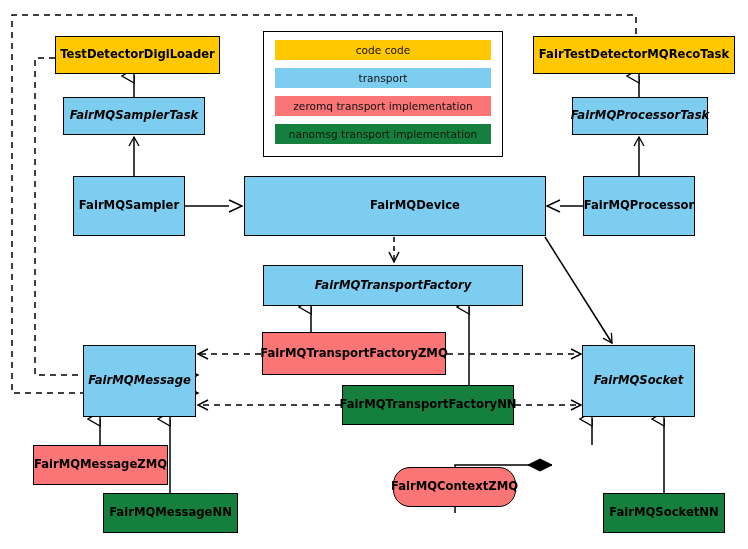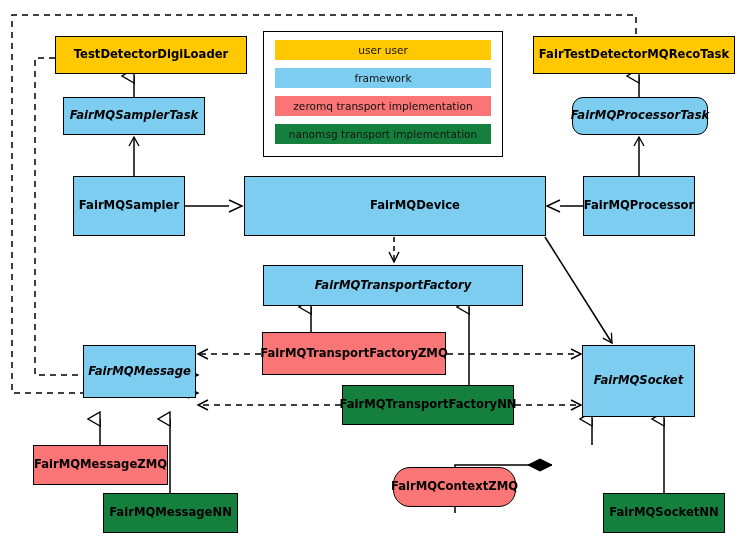--- a/index.html
+++ b/index.html
@@ -85,33 +85,33 @@
       <line x1="170" y1="493" x2="170" y2="419" marker-end="url(#hollowUp)"></line>
 
       <line x1="592" y1="445" x2="592" y2="419" marker-end="url(#hollowUp)"></line>
 
       <line x1="664" y1="493" x2="664" y2="419" marker-end="url(#hollowUp)"></line>
 
       <path d="M455,513 L455,465 L552,465" marker-end="url(#diamond)"></path>
     </g>
   </svg>
 
-  <div class="node user" style="left:55px;top:36px;width:192px;height:38px;">
+  <div class="node user" style="left:55px;top:36px;width:165px;height:38px;">
     <span>TestDetectorDigiLoader</span>
   </div>
 
   <div class="node user" style="left:533px;top:36px;width:202px;height:38px;">
     <span>FairTestDetectorMQRecoTask</span>
   </div>
 
   <div class="node fw abstract" style="left:63px;top:97px;width:142px;height:38px;">
     <span>FairMQSamplerTask</span>
   </div>
 
-  <div class="node fw abstract" style="left:572px;top:97px;width:136px;height:38px;border-radius:11px;">
+  <div class="node fw abstract" style="left:572px;top:97px;width:136px;height:38px;">
     <span>FairMQProcessorTask</span>
   </div>
 
   <div class="node fw" style="left:73px;top:176px;width:112px;height:60px;">
     <span>FairMQSampler</span>
   </div>
 
   <div class="node fw" style="left:244px;top:176px;width:302px;height:60px;padding-left:40px;">
     <span>FairMQDevice</span>
   </div>
@@ -125,21 +125,21 @@
   </div>
 
   <div class="node zmq" style="left:262px;top:332px;width:184px;height:43px;">
     <span>FairMQTransportFactoryZMQ</span>
   </div>
 
   <div class="node nn" style="left:342px;top:385px;width:172px;height:40px;">
     <span>FairMQTransportFactoryNN</span>
   </div>
 
-  <div class="node fw abstract" style="left:83px;top:345px;width:113px;height:53px;">
+  <div class="node fw abstract" style="left:83px;top:345px;width:113px;height:72px;">
     <span>FairMQMessage</span>
   </div>
 
   <div class="node fw abstract" style="left:582px;top:345px;width:113px;height:72px;">
     <span>FairMQSocket</span>
   </div>
 
   <div class="node zmq" style="left:33px;top:445px;width:135px;height:40px;">
     <span>FairMQMessageZMQ</span>
   </div>
@@ -152,24 +152,24 @@
   <div class="node nn" style="left:603px;top:493px;width:122px;height:40px;">
     <span>FairMQSocketNN</span>
   </div>
 
   <div class="node zmq" style="left:393px;top:467px;width:123px;height:40px;border-radius:17px;">
     <span>FairMQContextZMQ</span>
   </div>
 
   <div id="legend">
     <div class="legend-row user" id="lr0">
-      <span>user user</span>
+      <span>code code</span>
     </div>
     <div class="legend-row fw" id="lr1">
-      <span>framework</span>
+      <span>transport</span>
     </div>
     <div class="legend-row zmq" id="lr2">
       <span>zeromq transport implementation</span>
     </div>
     <div class="legend-row nn" id="lr3">
       <span>nanomsg transport implementation</span>
     </div>
   </div>
 
 </div>

